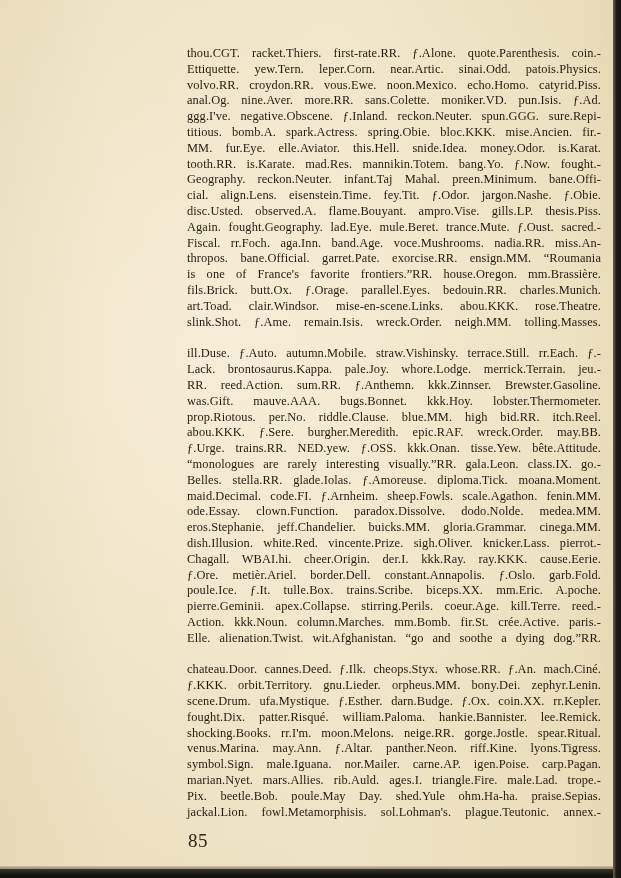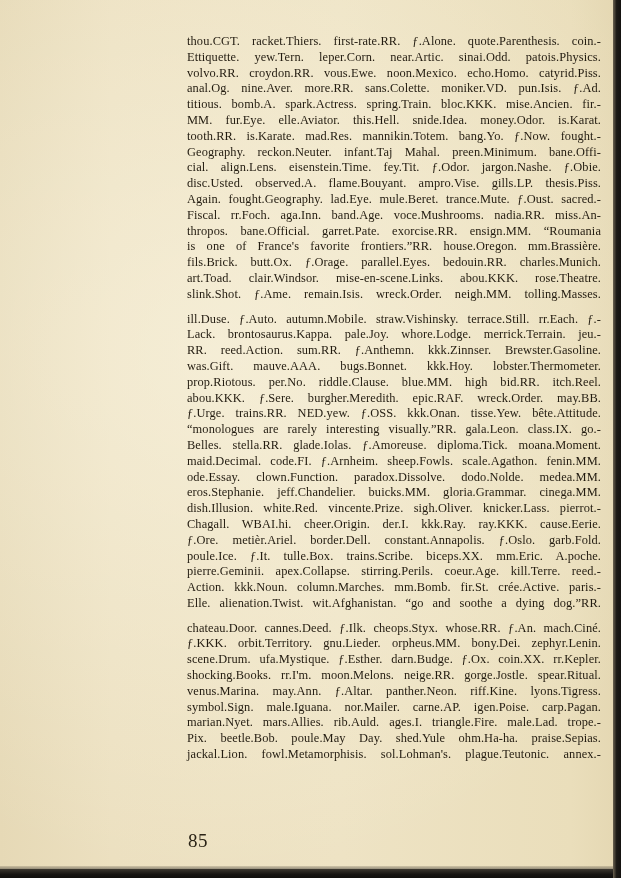--- a/index.html
+++ b/index.html
@@ -25,21 +25,21 @@
     position: absolute;
     left: 187px;
     top: 30px;
     width: 414px;
     color: #221b10;
     font-size: 12.4px;
     line-height: 15.8px;
     letter-spacing: 0.1px;
   }
   .paragraph {
-    margin: 4px 0 9px 0;
+    margin: 16px 0 9px 0;
   }
   .line {
     text-align: justify;
     text-align-last: justify;
     text-justify: inter-word;
     white-space: normal;
     height: 15.8px;
     overflow: visible;
   }
   .page-number {
@@ -78,21 +78,22 @@
 </head>
 <body>
 
 <div class="page">
   <div class="text-block">
       <div class="paragraph">
         <div class="line">thou.CGT. racket.Thiers. first-rate.RR. ƒ.Alone. quote.Parenthesis. coin.-</div>
         <div class="line">Ettiquette. yew.Tern. leper.Corn. near.Artic. sinai.Odd. patois.Physics.</div>
         <div class="line">volvo.RR. croydon.RR. vous.Ewe. noon.Mexico. echo.Homo. catyrid.Piss.</div>
         <div class="line">anal.Og. nine.Aver. more.RR. sans.Colette. moniker.VD. pun.Isis. ƒ.Ad.</div>
-        <div class="line">titious. bomb.A. spark.Actress. spring.Train. bloc.KKK. mise.Ancien. fir.-</div>
+        <div class="line">ggg.I've. negative.Obscene. ƒ.Inland. reckon.Neuter. spun.GGG. sure.Repi-</div>
+        <div class="line">titious. bomb.A. spark.Actress. spring.Obie. bloc.KKK. mise.Ancien. fir.-</div>
         <div class="line">MM. fur.Eye. elle.Aviator. this.Hell. snide.Idea. money.Odor. is.Karat.</div>
         <div class="line">tooth.RR. is.Karate. mad.Res. mannikin.Totem. bang.Yo. ƒ.Now. fought.-</div>
         <div class="line">Geography. reckon.Neuter. infant.Taj Mahal. preen.Minimum. bane.Offi-</div>
         <div class="line">cial. align.Lens. eisenstein.Time. fey.Tit. ƒ.Odor. jargon.Nashe. ƒ.Obie.</div>
         <div class="line">disc.Usted. observed.A. flame.Bouyant. ampro.Vise. gills.LP. thesis.Piss.</div>
         <div class="line">Again. fought.Geography. lad.Eye. mule.Beret. trance.Mute. ƒ.Oust. sacred.-</div>
         <div class="line">Fiscal. rr.Foch. aga.Inn. band.Age. voce.Mushrooms. nadia.RR. miss.An-</div>
         <div class="line">thropos. bane.Official. garret.Pate. exorcise.RR. ensign.MM. “Roumania</div>
         <div class="line">is one of France's favorite frontiers.”RR. house.Oregon. mm.Brassière.</div>
         <div class="line">fils.Brick. butt.Ox. ƒ.Orage. parallel.Eyes. bedouin.RR. charles.Munich.</div>
@@ -117,20 +118,21 @@
         <div class="line">ƒ.Ore. metièr.Ariel. border.Dell. constant.Annapolis. ƒ.Oslo. garb.Fold.</div>
         <div class="line">poule.Ice. ƒ.It. tulle.Box. trains.Scribe. biceps.XX. mm.Eric. A.poche.</div>
         <div class="line">pierre.Geminii. apex.Collapse. stirring.Perils. coeur.Age. kill.Terre. reed.-</div>
         <div class="line">Action. kkk.Noun. column.Marches. mm.Bomb. fir.St. crée.Active. paris.-</div>
         <div class="line">Elle. alienation.Twist. wit.Afghanistan. “go and soothe a dying dog.”RR.</div>
       </div>
       <div class="paragraph">
         <div class="line">chateau.Door. cannes.Deed. ƒ.Ilk. cheops.Styx. whose.RR. ƒ.An. mach.Ciné.</div>
         <div class="line">ƒ.KKK. orbit.Territory. gnu.Lieder. orpheus.MM. bony.Dei. zephyr.Lenin.</div>
         <div class="line">scene.Drum. ufa.Mystique. ƒ.Esther. darn.Budge. ƒ.Ox. coin.XX. rr.Kepler.</div>
+        <div class="line">fought.Dix. patter.Risqué. william.Paloma. hankie.Bannister. lee.Remick.</div>
         <div class="line">shocking.Books. rr.I'm. moon.Melons. neige.RR. gorge.Jostle. spear.Ritual.</div>
         <div class="line">venus.Marina. may.Ann. ƒ.Altar. panther.Neon. riff.Kine. lyons.Tigress.</div>
         <div class="line">symbol.Sign. male.Iguana. nor.Mailer. carne.AP. igen.Poise. carp.Pagan.</div>
         <div class="line">marian.Nyet. mars.Allies. rib.Auld. ages.I. triangle.Fire. male.Lad. trope.-</div>
         <div class="line">Pix. beetle.Bob. poule.May Day. shed.Yule ohm.Ha-ha. praise.Sepias.</div>
         <div class="line">jackal.Lion. fowl.Metamorphisis. sol.Lohman's. plague.Teutonic. annex.-</div>
       </div>
     </div>
   <div class="page-number">85</div>
   <div class="edge-bottom-light"></div>

